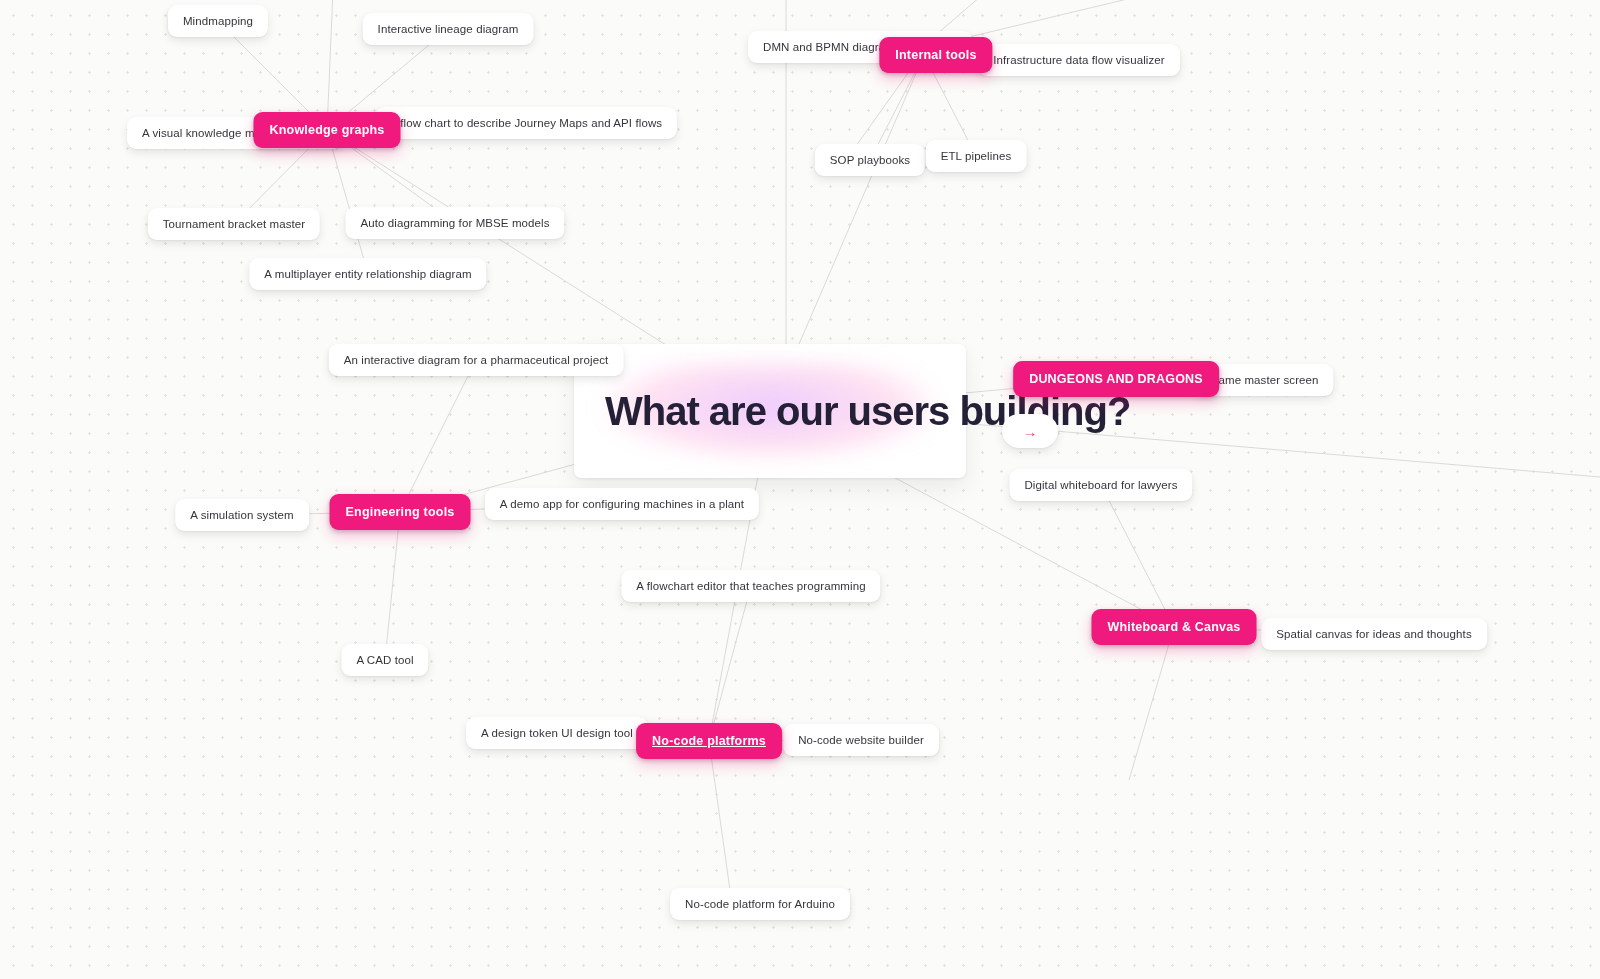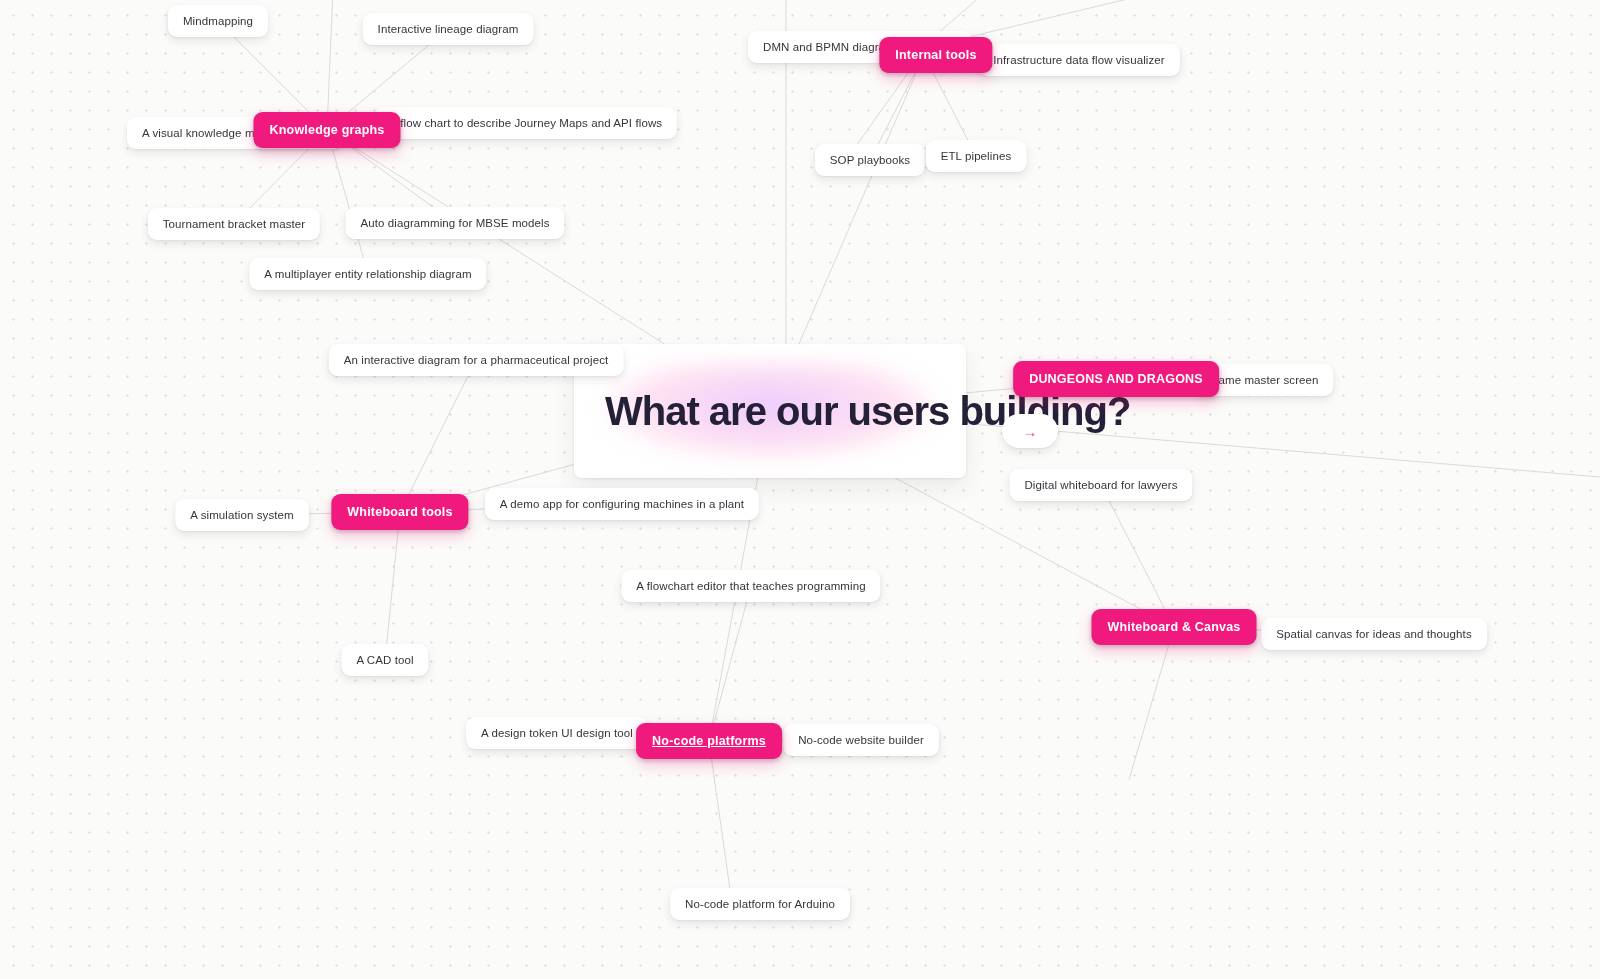--- a/index.html
+++ b/index.html
@@ -97,21 +97,21 @@
       <line x1="709" y1="741" x2="861" y2="740" stroke="#dadad7" stroke-width="1"></line>
       <line x1="709" y1="741" x2="732" y2="904" stroke="#dadad7" stroke-width="1"></line>
     </svg>
     <div class="node title-card" style="left: 770px; top: 411px;">
       <div class="title-glow"></div>
       <div class="title-text">What are our users building?</div>
     </div>
     <div class="node category" style="left: 327px; top: 130px; --accent: #f0197d;"><span>Knowledge graphs</span></div>
     <div class="node category" style="left: 924px; top: 55px; margin-left: 12px; --accent: #f0197d;"><span>Internal tools</span></div>
     <div class="node category" style="left: 1116px; top: 379px; --accent: #f0197d;"><span>DUNGEONS AND DRAGONS</span></div>
-    <div class="node category" style="left: 400px; top: 512px; --accent: #f0197d;"><span>Whiteboard tools</span></div>
+    <div class="node category" style="left: 400px; top: 512px; --accent: #f0197d;"><span>Engineering tools</span></div>
     <div class="node category" style="left: 1174px; top: 627px; --accent: #f0197d;"><span>Whiteboard &amp; Canvas</span></div>
     <div class="node category" style="left: 709px; top: 741px; text-decoration: underline; --accent: #f0197d;"><span>No-code platforms</span></div>
     <div class="node leaf" style="left: 218px; top: 21px; --accent: #f0197d;"><span>Mindmapping</span></div>
     <div class="node leaf" style="left: 448px; top: 29px; --accent: #f0197d;"><span>Interactive lineage diagram</span></div>
     <div class="node leaf clip" style="left: 860px; top: 47px; --accent: #f0197d; width: 224px;"><span>DMN and BPMN diagram editor</span></div>
     <div class="node leaf" style="left: 1079px; top: 60px; --accent: #f0197d;"><span>Infrastructure data flow visualizer</span></div>
     <div class="node leaf clip" style="left: 235px; top: 133px; --accent: #f0197d; width: 216px;"><span>A visual knowledge management tool</span></div>
     <div class="node leaf" style="left: 526px; top: 123px; --accent: #f0197d;"><span>A flow chart to describe Journey Maps and API flows</span></div>
     <div class="node leaf" style="left: 870px; top: 160px; --accent: #f0197d;"><span>SOP playbooks</span></div>
     <div class="node leaf" style="left: 976px; top: 156px; --accent: #f0197d;"><span>ETL pipelines</span></div>

